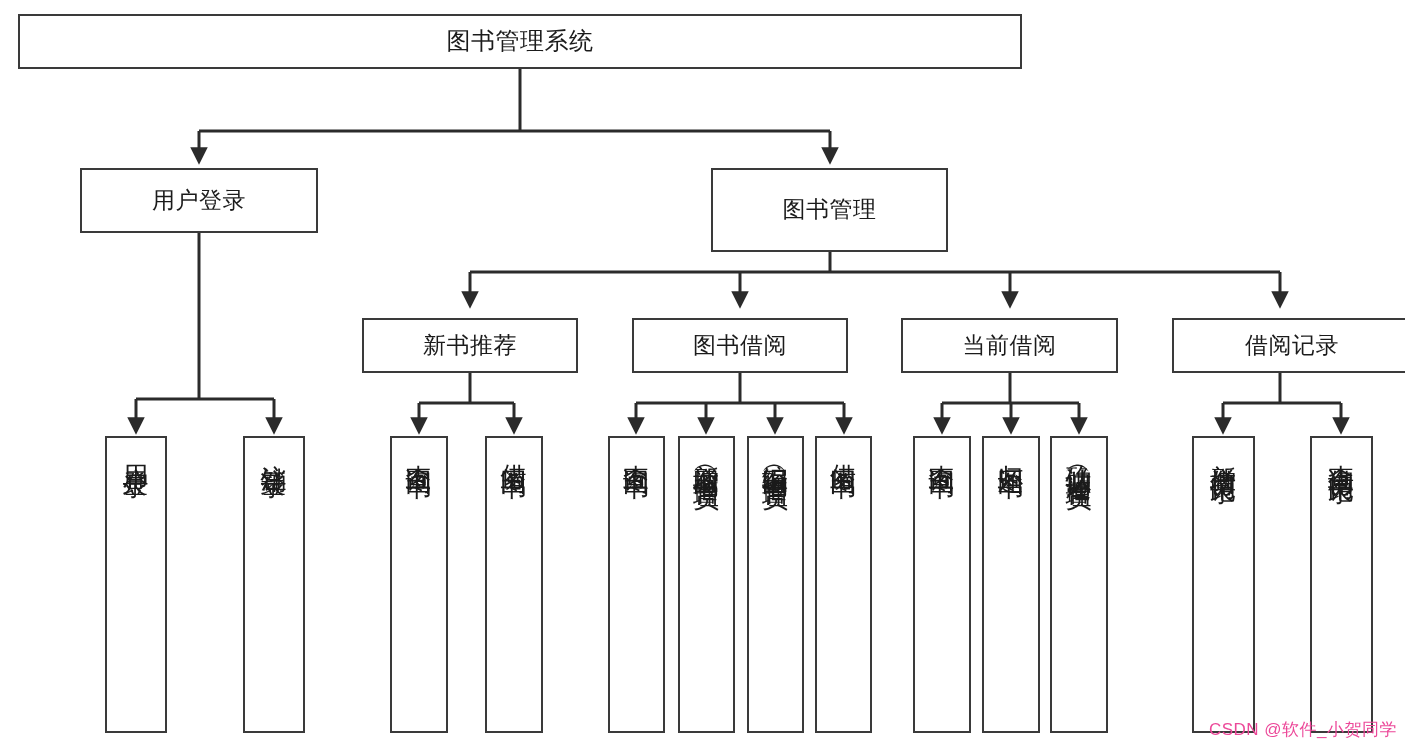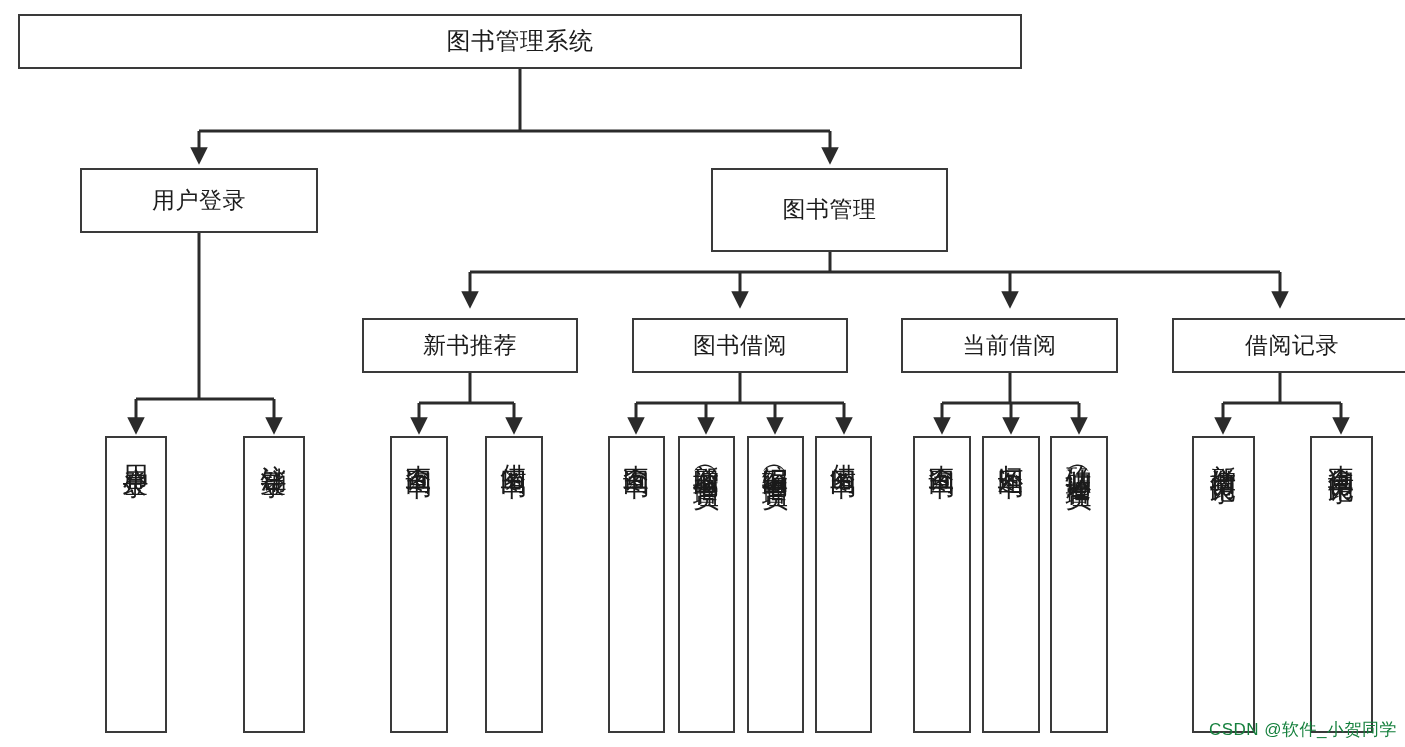--- a/index.html
+++ b/index.html
@@ -58,21 +58,21 @@
     margin: 0 auto;
   }
   .node.root .lbl {
     font-size: 24px;
   }
   #watermark {
     position: absolute;
     right: 8px;
     bottom: 6px;
     font-size: 17px;
-    color: #15803d;
+    color: #ec4899;
     letter-spacing: 0.5px;
     white-space: nowrap;
     pointer-events: none;
   }
 </style>
 </head>
 <body>
 
 <div id="canvas">
 

